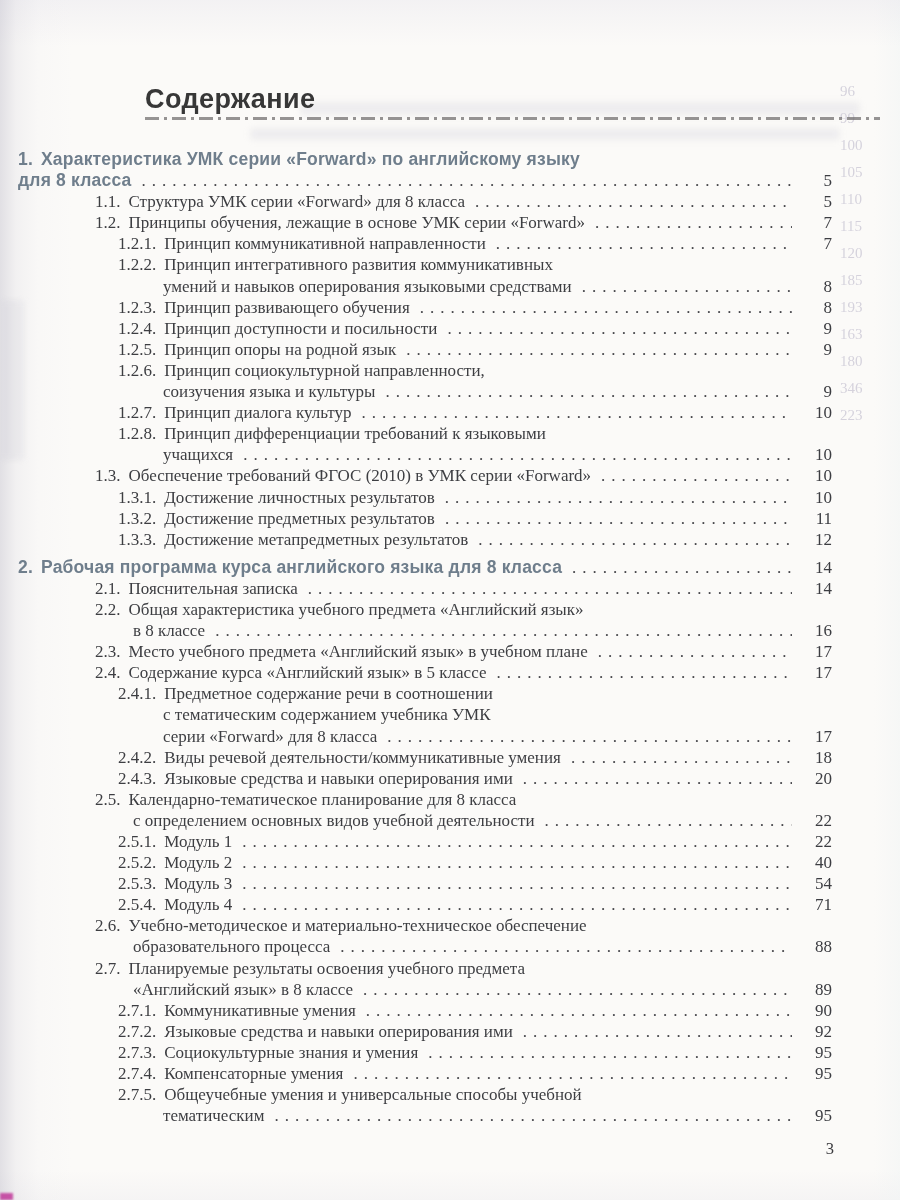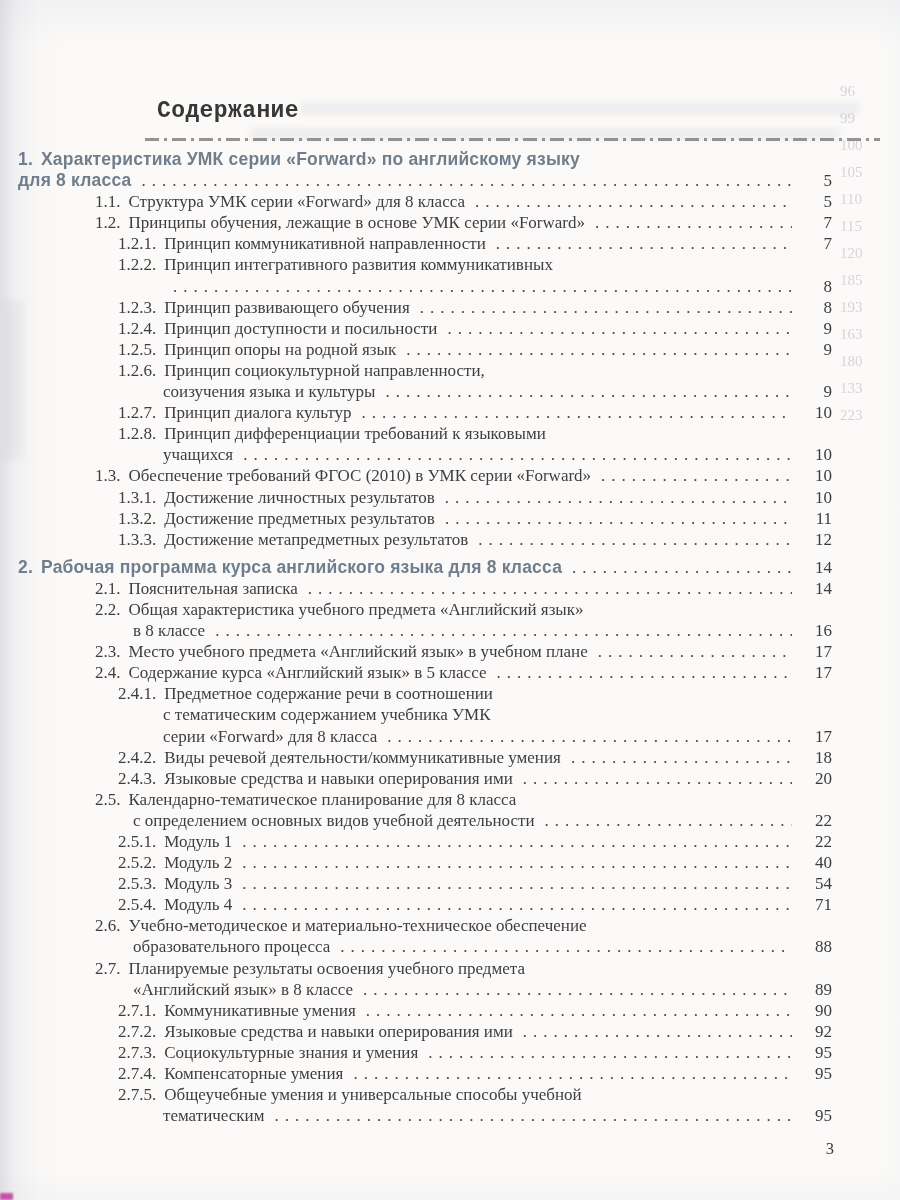--- a/index.html
+++ b/index.html
@@ -9,22 +9,22 @@
       linear-gradient(90deg, rgba(186,184,198,.40) 0px, rgba(210,208,218,.22) 16px, rgba(236,235,240,.14) 38px, rgba(255,255,255,0) 72px),
       linear-gradient(180deg, rgba(224,222,232,.30) 0px, rgba(255,255,255,0) 46px),
       linear-gradient(270deg, rgba(240,244,244,.45) 0px, rgba(255,255,255,0) 26px),
       linear-gradient(0deg, rgba(228,226,232,.25) 0px, rgba(255,255,255,0) 30px),
       #fbfaf8;
     font-family:"Liberation Serif", serif;
     color:#3d3e42;
   }
   .title-block{position:absolute; left:145px; right:20px; top:84px;}
   .title-block h1{
-    margin:12px; font-family:Liberation Mono, monospace; font-weight:700;
-    font-size:23px; line-height:30px; color:#373737; letter-spacing:.4px;
+    margin:0; font-family:Liberation Sans, sans-serif; font-weight:700;
+    font-size:27px; line-height:30px; color:#373737; letter-spacing:.4px;
   }
   .title-rule{
     margin-top:3px; height:3px; opacity:.72;
     background-image:repeating-linear-gradient(to right,
       #6e6b6b 0 14px, transparent 14px 19px, #6e6b6b 19px 22px, transparent 22px 27px);
   }
   .toc{position:absolute; left:18px; right:68px; top:149px; font-size:17px;}
   .e{margin:0;}
   .e.gap{margin-top:7px;}
   .ln{display:flex; align-items:baseline; line-height:21.1px; white-space:nowrap;}
@@ -83,21 +83,21 @@
       <div>99</div>
       <div>100</div>
       <div>105</div>
       <div>110</div>
       <div>115</div>
       <div>120</div>
       <div>185</div>
       <div>193</div>
       <div>163</div>
       <div>180</div>
-      <div>133</div>
+      <div>346</div>
       <div>223</div>
     </div>
 
   <div class="title-block">
     <h1>Содержание</h1>
     <div class="title-rule"></div>
   </div>
 
   <div class="toc">
       <div class="e lv1 sec">
@@ -134,20 +134,21 @@
           <span class="dots"></span>
           <span class="pg">7</span>
         </div>
       </div>
       <div class="e lv3">
         <div class="ln">
           <span class="num">1.2.2.</span>
           <span class="txt">Принцип интегративного развития коммуникативных</span>
         </div>
         <div class="ln cont">
+          <span class="txt">умений и навыков оперирования языковыми средствами</span>
           <span class="dots"></span>
           <span class="pg">8</span>
         </div>
       </div>
       <div class="e lv3">
         <div class="ln">
           <span class="num">1.2.3.</span>
           <span class="txt">Принцип развивающего обучения</span>
           <span class="dots"></span>
           <span class="pg">8</span>

